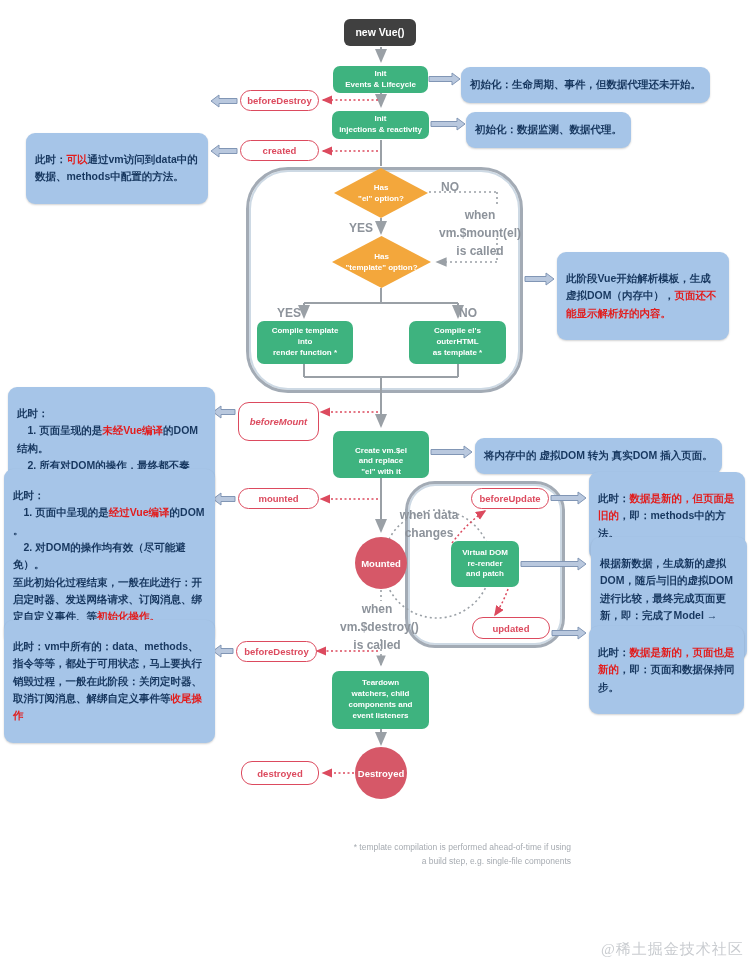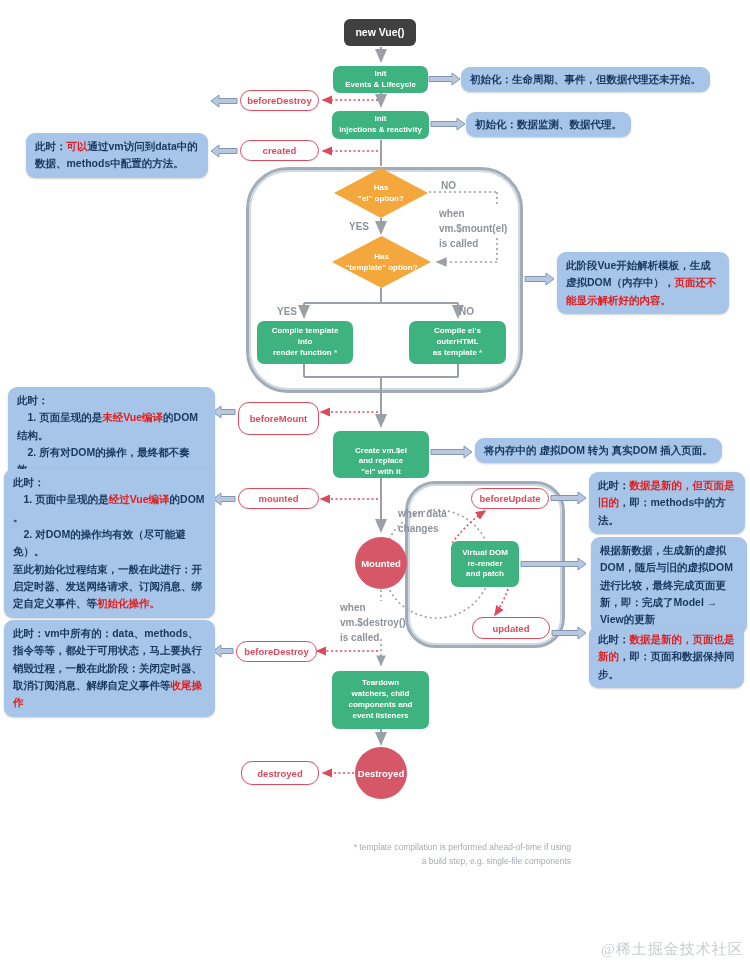--- a/index.html
+++ b/index.html
@@ -32,28 +32,28 @@
   }
   .hook{
     position:absolute;box-sizing:border-box;z-index:5;background:#ffffff;
     border:1.6px solid #dc4a5e;border-radius:11px;color:#dc4a5e;
     font-weight:bold;font-size:9.5px;
     display:flex;align-items:center;justify-content:center;white-space:nowrap;
   }
   .ann{
     position:absolute;box-sizing:border-box;z-index:4;background:#a6c5e8;
     border-radius:9px;color:#17375f;font-size:10.5px;line-height:1.65;
-    padding:5px 9px;box-shadow:0 1px 2px rgba(0,0,0,0.18);white-space:pre-line;
+    padding:18px 9px;box-shadow:0 1px 2px rgba(0,0,0,0.18);white-space:pre-line;
     font-weight:bold;
   }
   .ann.one{white-space:nowrap;display:flex;align-items:center;}
   .ann .hl{color:#e21d1d;font-weight:bold;}
   .flow-label{
-    position:absolute;z-index:4;color:#8d939b;font-weight:bold;font-size:10px;
-    white-space:pre-line;line-height:1.5;
+    position:absolute;z-index:4;color:#8d939b;font-weight:bold;font-size:12px;
+    white-space:pre-line;text-align:center;line-height:1.5;
   }
   .footnote{
     position:absolute;z-index:4;color:#a6abb1;font-size:8.5px;line-height:1.6;
     text-align:right;white-space:pre-line;
   }
   .watermark{
     position:absolute;z-index:4;color:#c9ccd0;font-size:15px;letter-spacing:1px;
     font-family:"Liberation Serif","DejaVu Serif",serif;
   }
 </style>
@@ -171,21 +171,21 @@
   <div class="circle" style="left:355px;top:747px;width:52px;height:52px;">
       <span>Destroyed</span>
     </div>
 
   <div class="hook" style="left:240px;top:90px;width:79px;height:21px;">
       <span>beforeDestroy</span>
     </div>
   <div class="hook" style="left:240px;top:140px;width:79px;height:21px;">
       <span>created</span>
     </div>
-  <div class="hook" style="left:238px;top:402px;width:81px;height:33px;">
+  <div class="hook" style="left:238px;top:402px;width:81px;height:39px;font-style:italic;">
       <span>beforeMount</span>
     </div>
   <div class="hook" style="left:238px;top:488px;width:81px;height:21px;">
       <span>mounted</span>
     </div>
   <div class="hook" style="left:471px;top:488px;width:78px;height:21px;">
       <span>beforeUpdate</span>
     </div>
   <div class="hook" style="left:472px;top:617px;width:78px;height:22px;">
       <span>updated</span>

